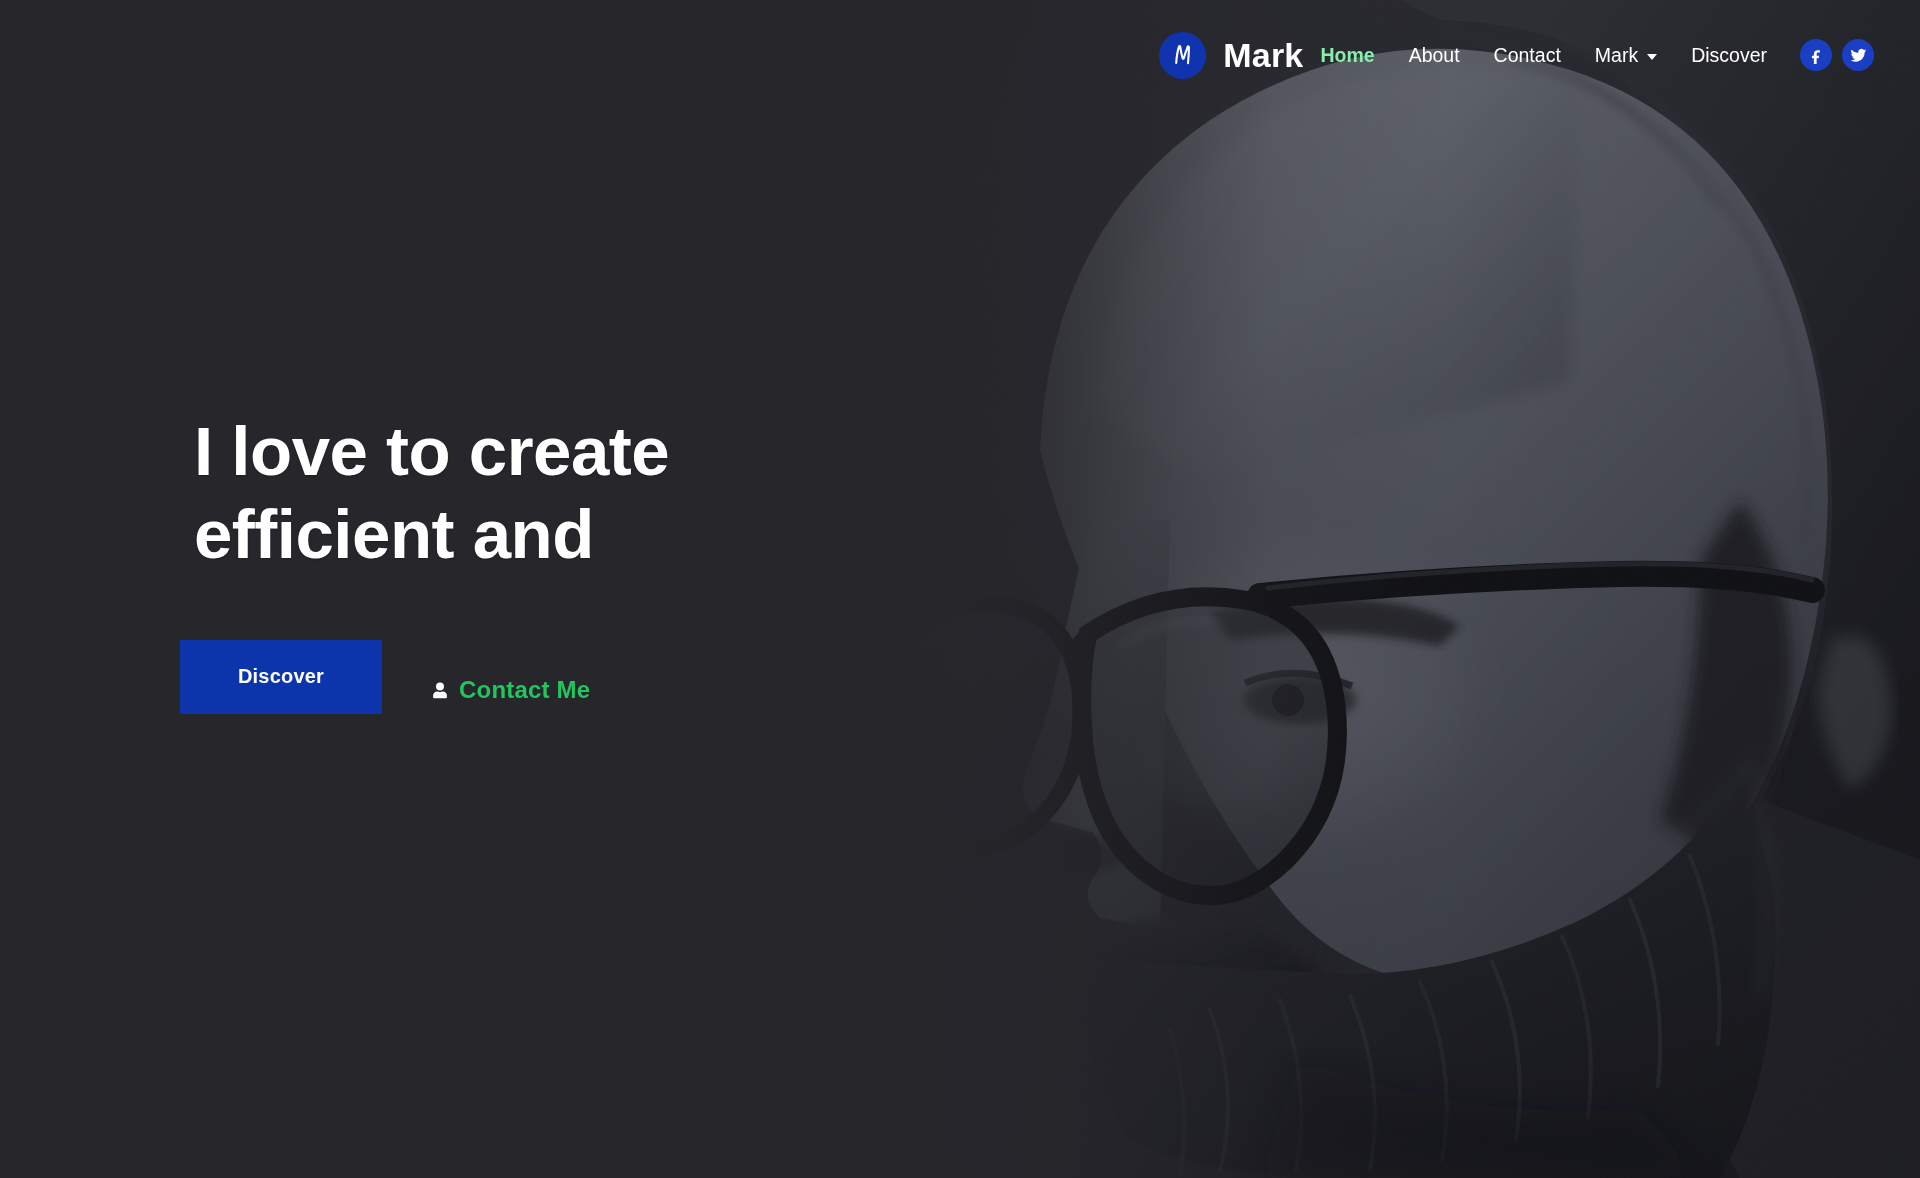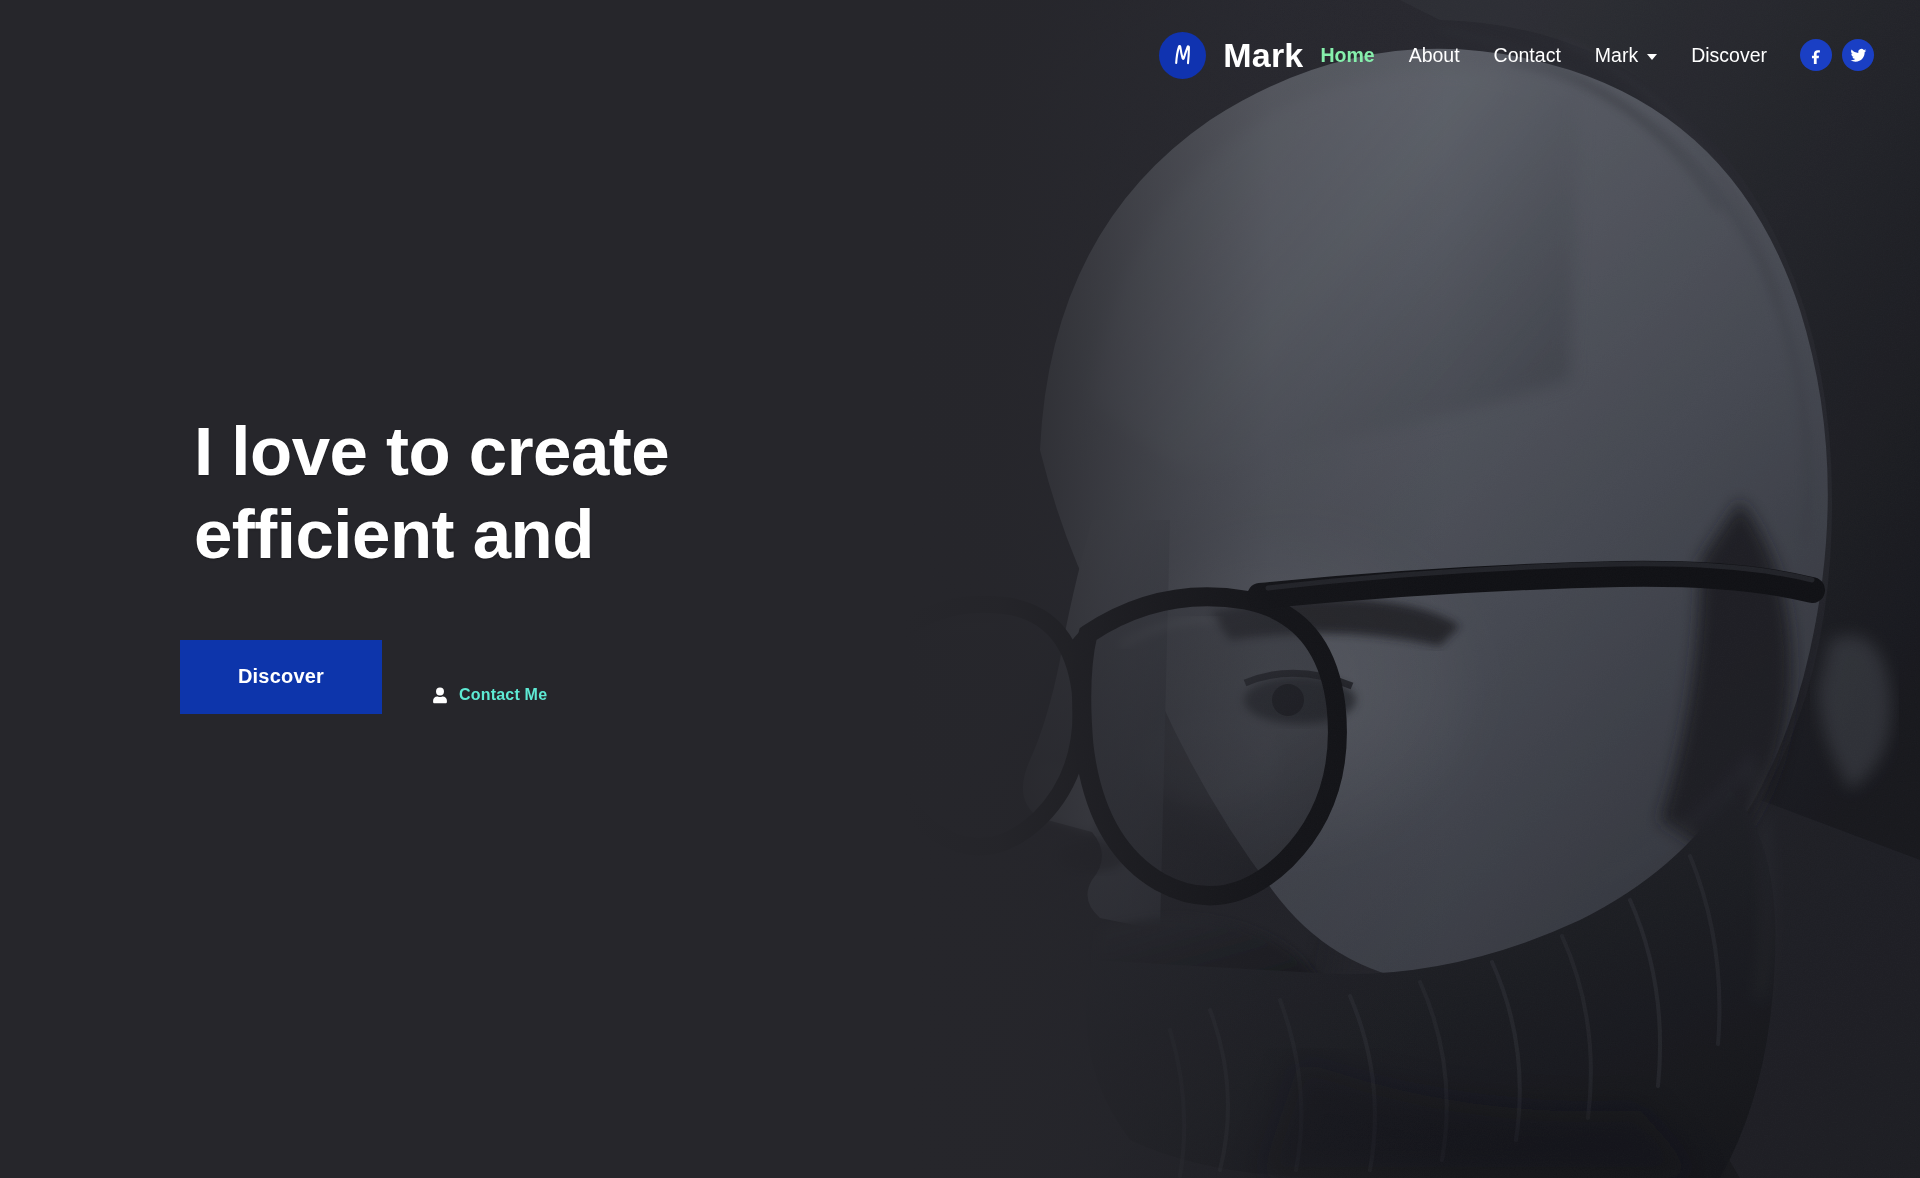--- a/index.html
+++ b/index.html
@@ -166,22 +166,22 @@
     border-radius:0;
     cursor:pointer;
     text-decoration:none;
     letter-spacing:0.2px;
   }
   .btn-contact {
     display:inline-flex;
     align-items:center;
     gap:10px;
     margin-left:45px;
-    color:#5eead4;
-    font-size:16px;
+    color:#22c55e;
+    font-size:24px;
     font-weight:700;
     text-decoration:none;
     background:transparent;
     border:none;
     cursor:pointer;
     padding:10px 4px;
     letter-spacing:0.2px;
   }
   .btn-contact svg { display:block; }
 </style>

